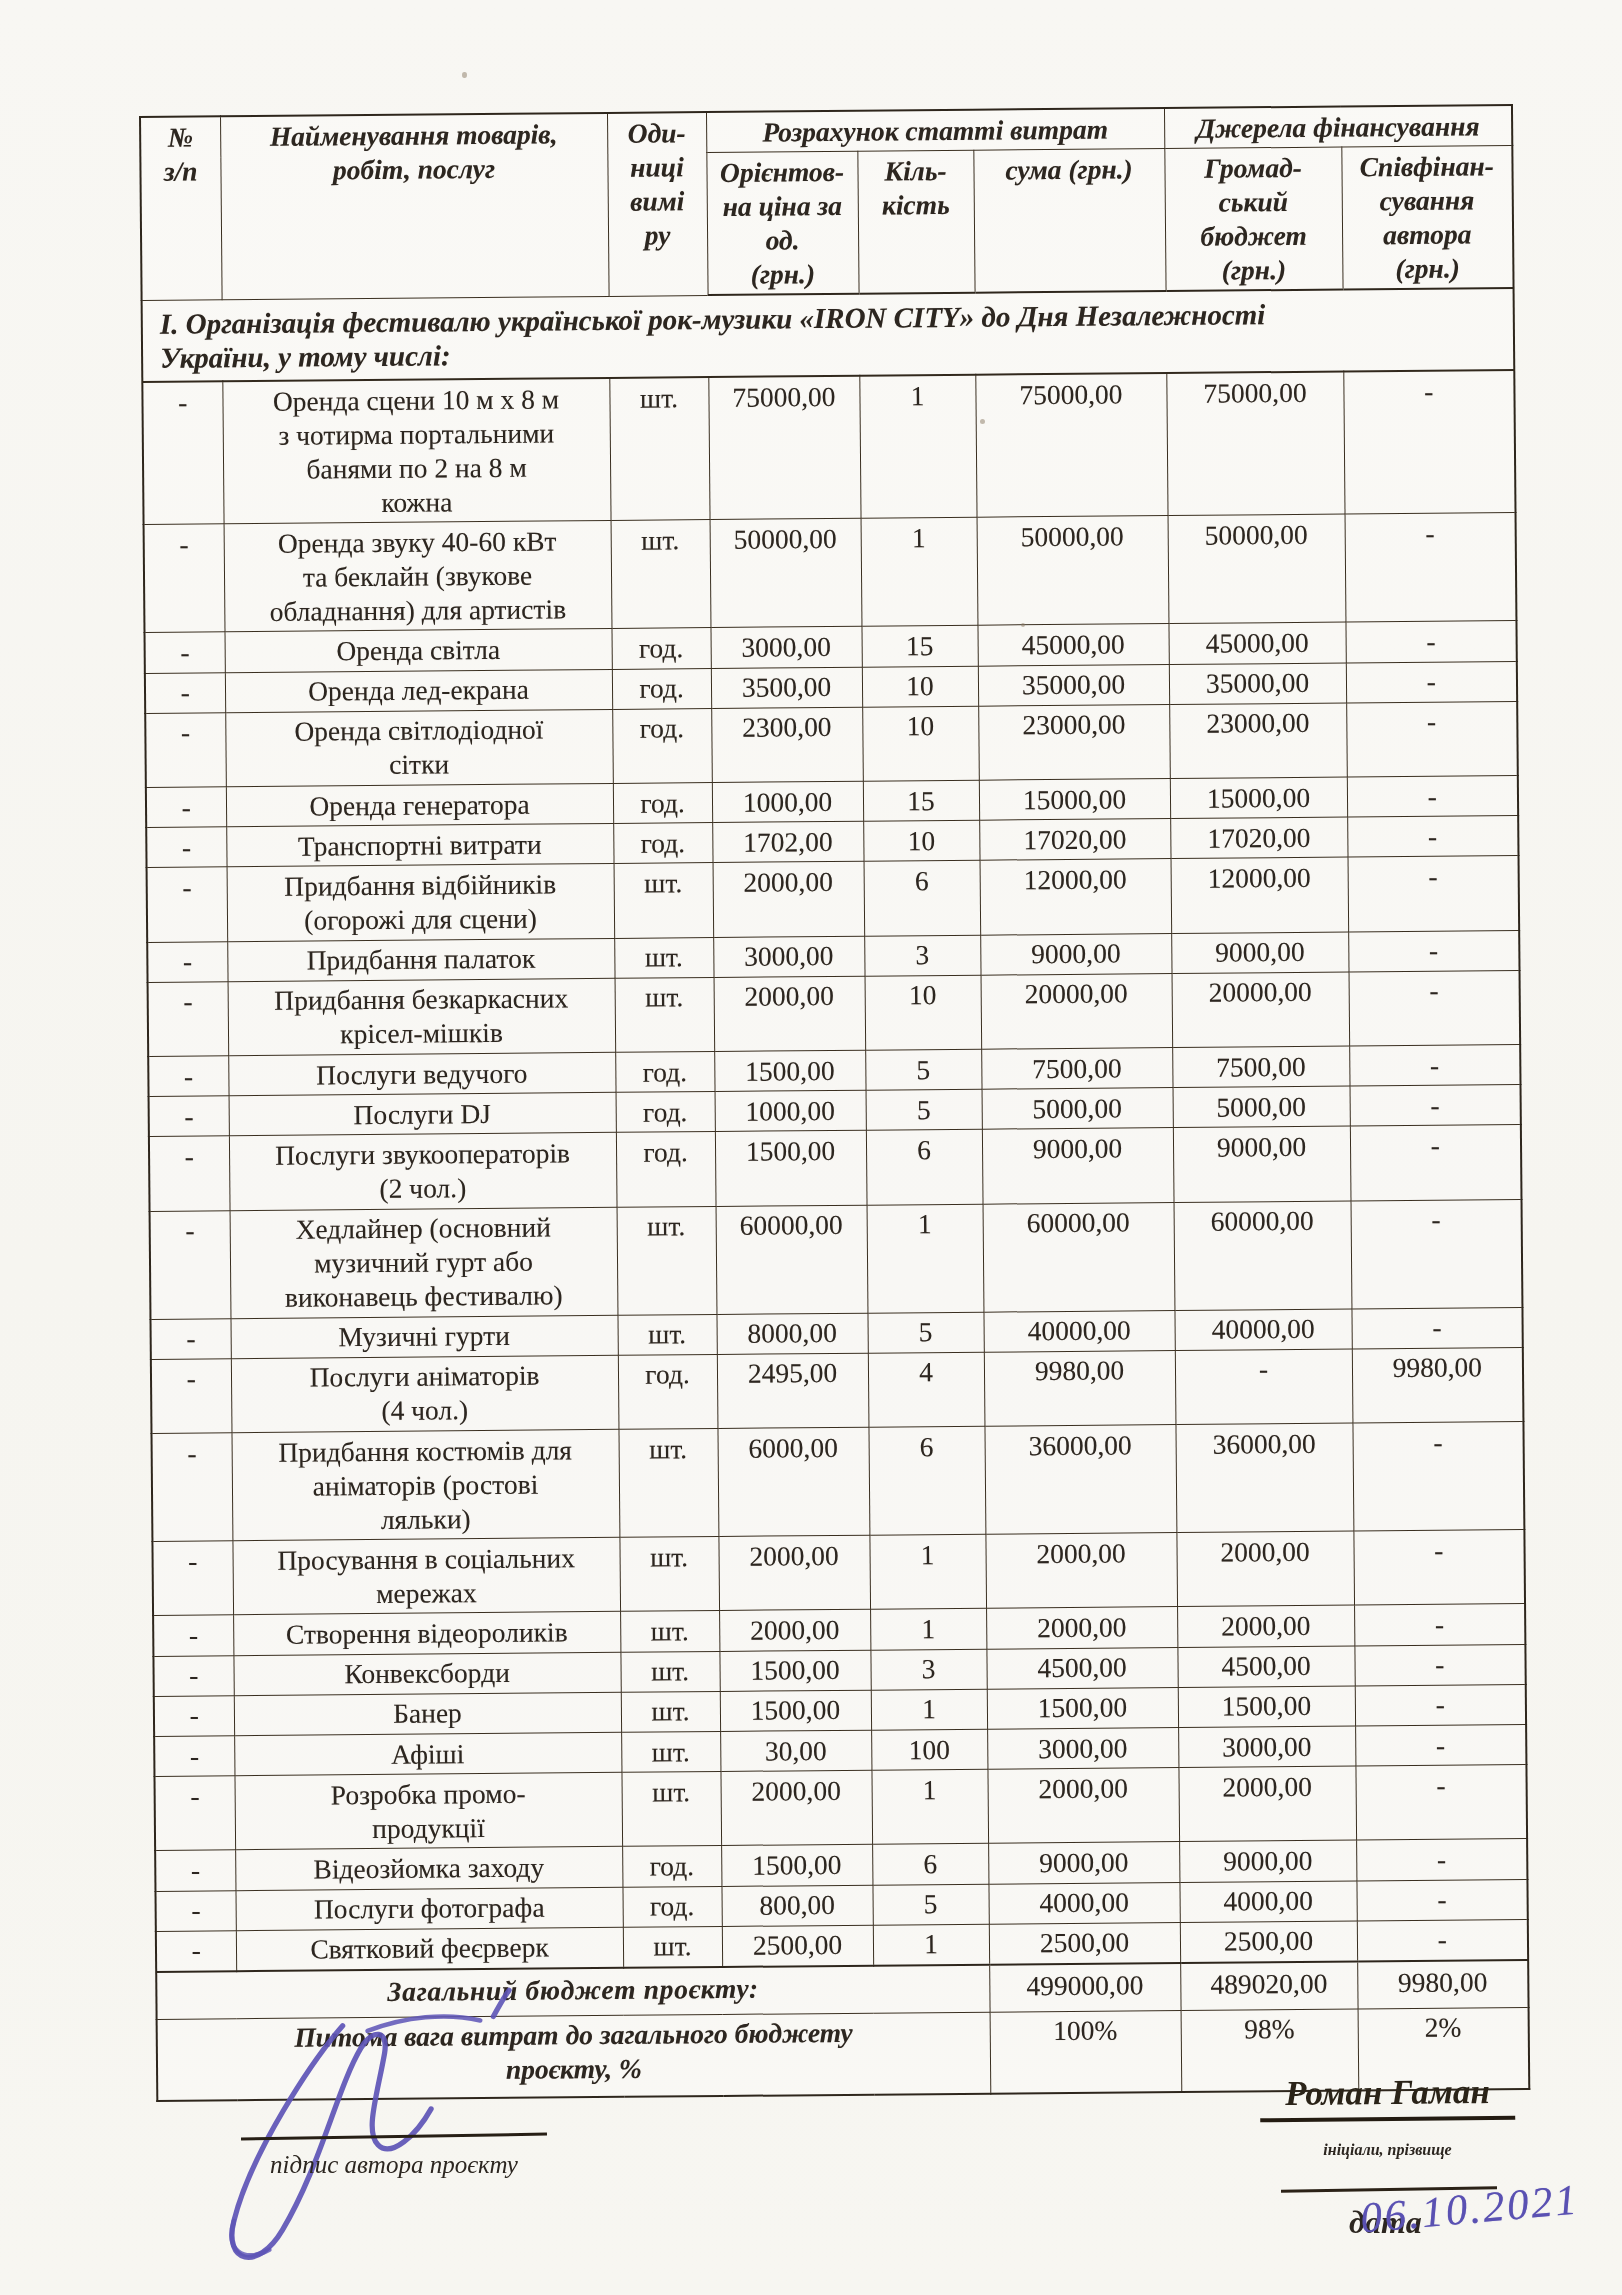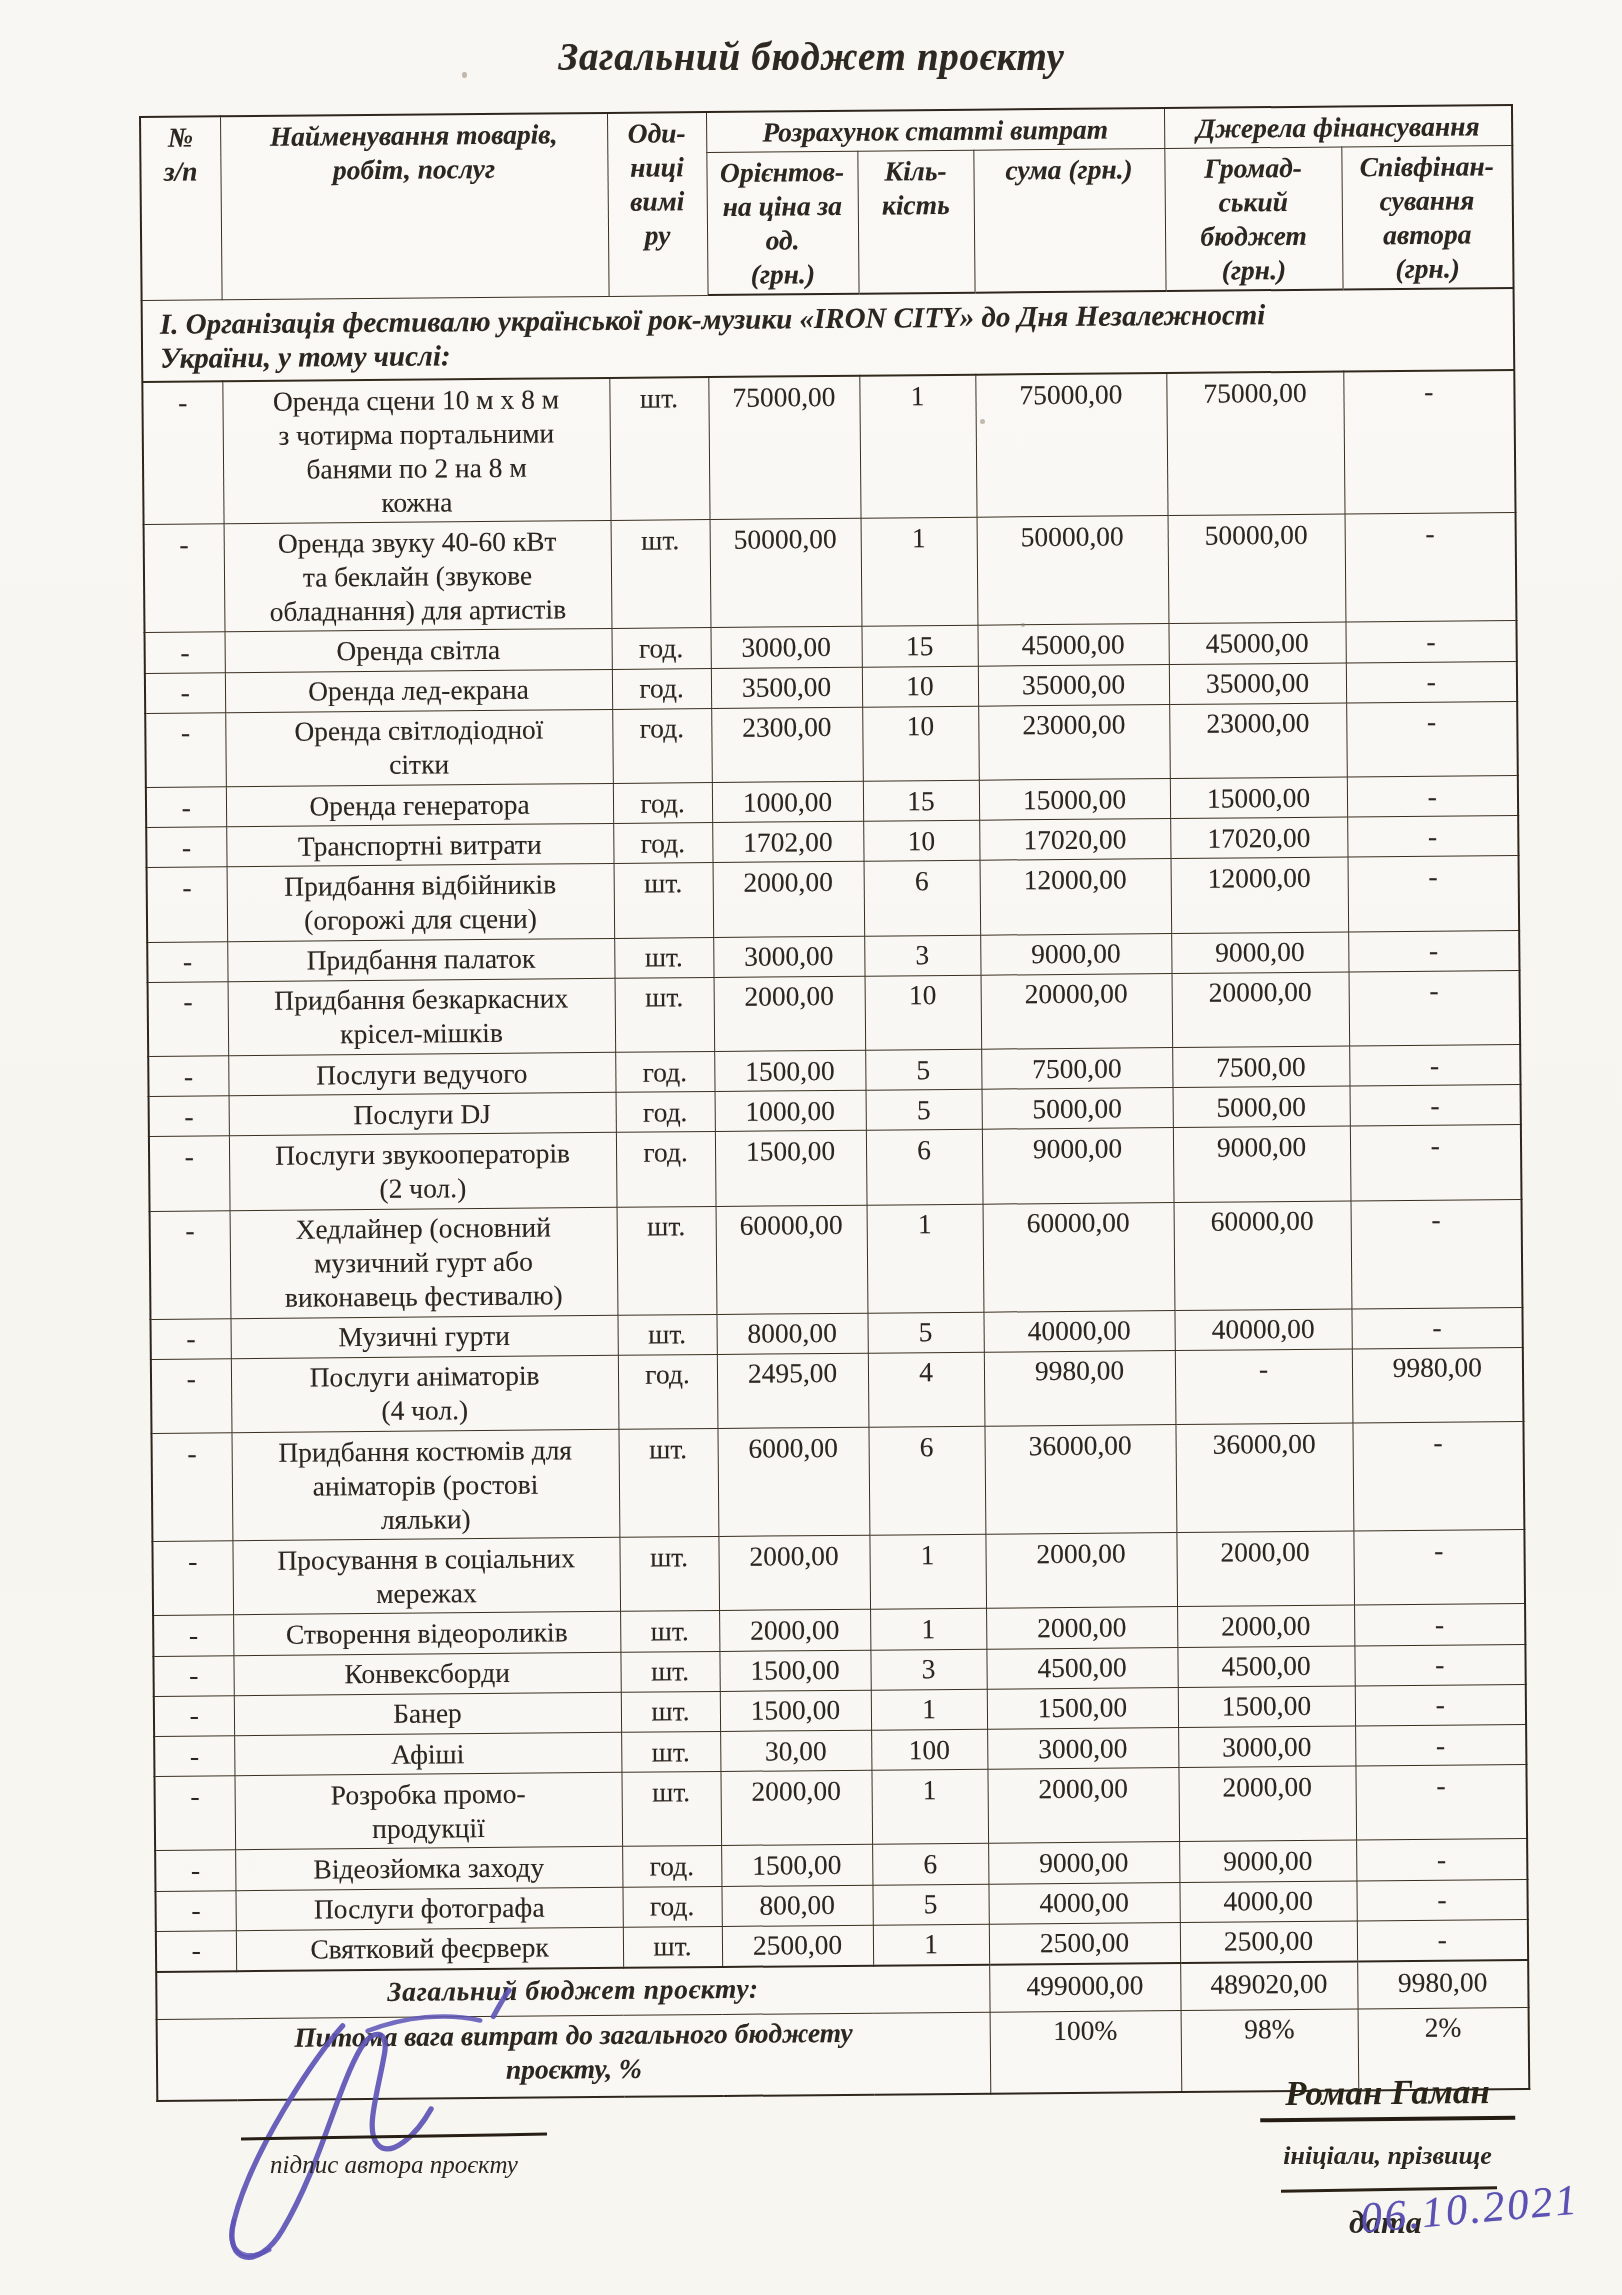--- a/index.html
+++ b/index.html
@@ -84,21 +84,21 @@
     text-align:center;font-weight:normal;font-style:italic;font-size:25px;color:#2c2620;
   }
   .author-name{
     position:absolute;left:1260px;top:2073px;width:255px;
     text-align:center;font-weight:bold;font-style:italic;font-size:35px;color:#2a2318;
     border-bottom:4.6px solid #241c12;padding-bottom:3.9px;
     transform:rotate(-0.6deg);
   }
   .author-caption{
     position:absolute;left:1260px;top:2141px;width:255px;
-    text-align:center;font-style:italic;font-weight:bold;font-size:26px;color:#2c2620;
+    text-align:center;font-style:italic;font-weight:bold;font-size:16px;color:#2c2620;
   }
   .date-line{
     position:absolute;left:1281px;top:2188px;width:216px;height:2.6px;
     background:#2b2217;transform:rotate(-0.9deg);
   }
   .date-label{
     position:absolute;left:1349px;top:2204px;
     font-style:italic;font-weight:bold;font-size:32px;color:#2c2620;
   }
   .date-value{
@@ -109,21 +109,20 @@
   }
   .signature-svg{position:absolute;left:171px;top:1968px;}
   
   .speck{position:absolute;border-radius:50%;background:#8a7a64;opacity:.5;}
 </style>
 </head>
 <body>
 
 <div class="page">
 
-  <h1 class="title">Загальний бюджет проєкту</h1>
 
   <div class="table-wrap">
     <table class="budget">
       <colgroup>
         <col style="width:80px">
           <col style="width:387px">
           <col style="width:99px">
         <col style="width:151px">
           <col style="width:116px">
           <col style="width:191px">

